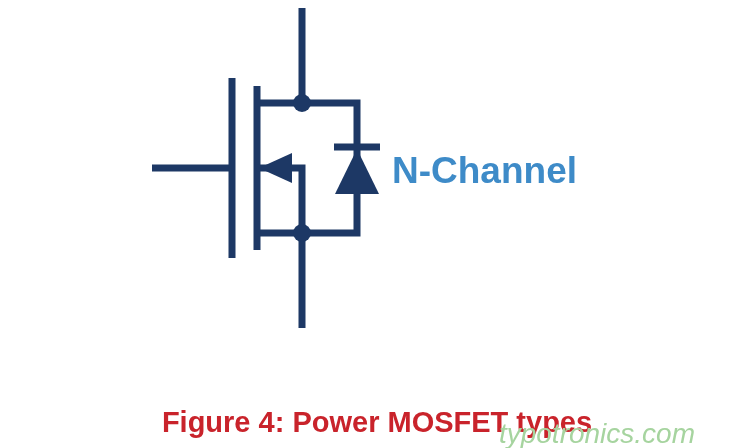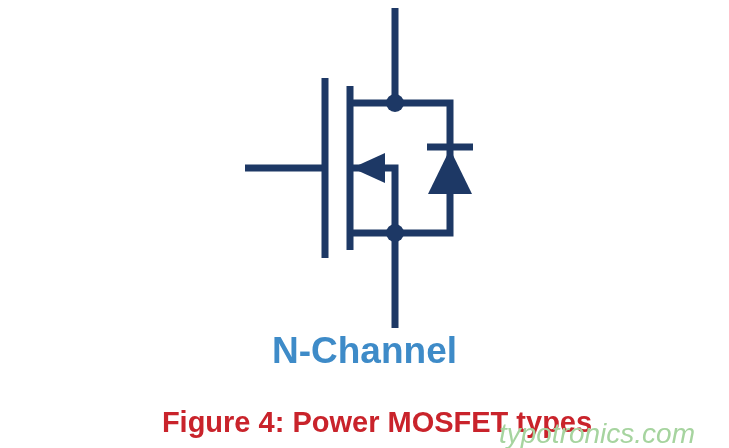--- a/index.html
+++ b/index.html
@@ -25,21 +25,21 @@
     position: absolute;
     top: 8px;
     left: 0;
     right: 0;
     display: flex;
     justify-content: center;
     gap: 155px;
   }
   .symbol-block {
     display: flex;
-    flex-direction: column;
+    flex-direction: row;
     align-items: center;
   }
   .symbol-block svg {
     width: 240px;
     height: 320px;
     display: block;
   }
   .channel-label {
     margin-top: 4px;
     font-size: 37px;

